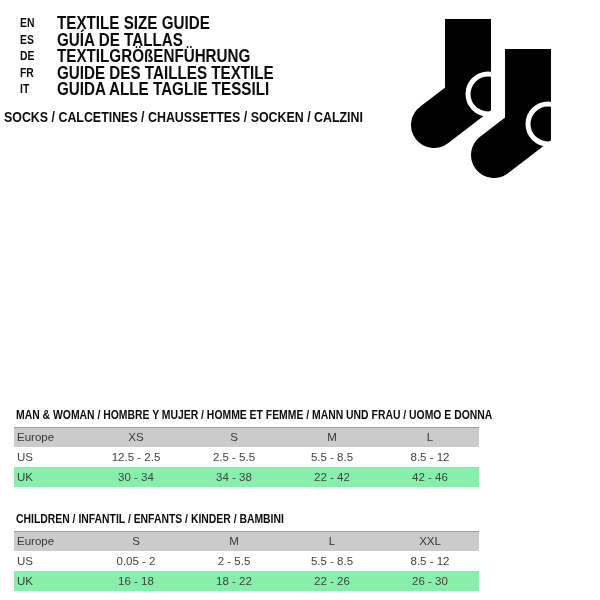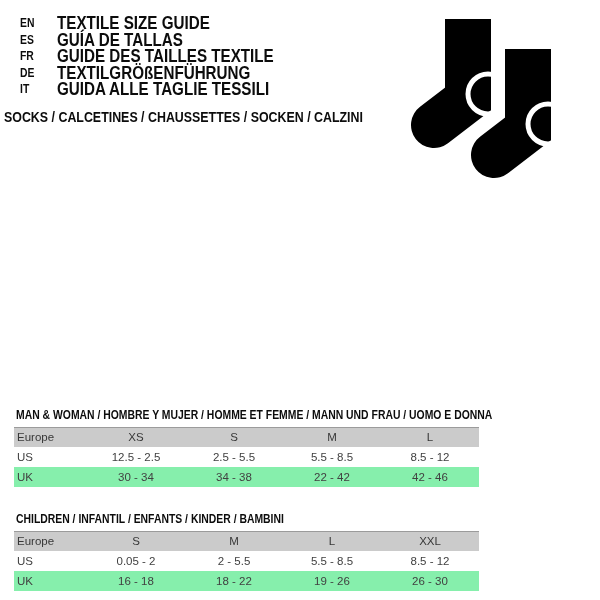--- a/index.html
+++ b/index.html
@@ -45,26 +45,26 @@
 <div class="langs">
   <div class="lang-row">
     <span class="lang-code"><span class="cond">EN</span></span>
     <span class="lang-label"><span class="cond">TEXTILE SIZE GUIDE</span></span>
   </div>
   <div class="lang-row">
     <span class="lang-code"><span class="cond">ES</span></span>
     <span class="lang-label"><span class="cond">GUÍA DE TALLAS</span></span>
   </div>
   <div class="lang-row">
+    <span class="lang-code"><span class="cond">DE</span></span>
+    <span class="lang-label"><span class="cond">TEXTILGRÖßENFÜHRUNG</span></span>
+  </div>
+  <div class="lang-row">
     <span class="lang-code"><span class="cond">FR</span></span>
     <span class="lang-label"><span class="cond">GUIDE DES TAILLES TEXTILE</span></span>
-  </div>
-  <div class="lang-row">
-    <span class="lang-code"><span class="cond">DE</span></span>
-    <span class="lang-label"><span class="cond">TEXTILGRÖßENFÜHRUNG</span></span>
   </div>
   <div class="lang-row">
     <span class="lang-code"><span class="cond">IT</span></span>
     <span class="lang-label"><span class="cond">GUIDA ALLE TAGLIE TESSILI</span></span>
   </div>
 </div>
 
 <div class="category">
   <span class="cond">SOCKS / CALCETINES / CHAUSSETTES / SOCKEN / CALZINI</span>
 </div>
@@ -148,18 +148,18 @@
         <td class="lbl">US</td>
         <td>0.05 - 2</td>
         <td>2 - 5.5</td>
         <td>5.5 - 8.5</td>
         <td>8.5 - 12</td>
       </tr>
       <tr class="alt">
         <td class="lbl">UK</td>
         <td>16 - 18</td>
         <td>18 - 22</td>
-        <td>19 - 26</td>
+        <td>22 - 26</td>
         <td>26 - 30</td>
       </tr>
     </tbody>
   </table>
 </div>
 
 </body></html>

